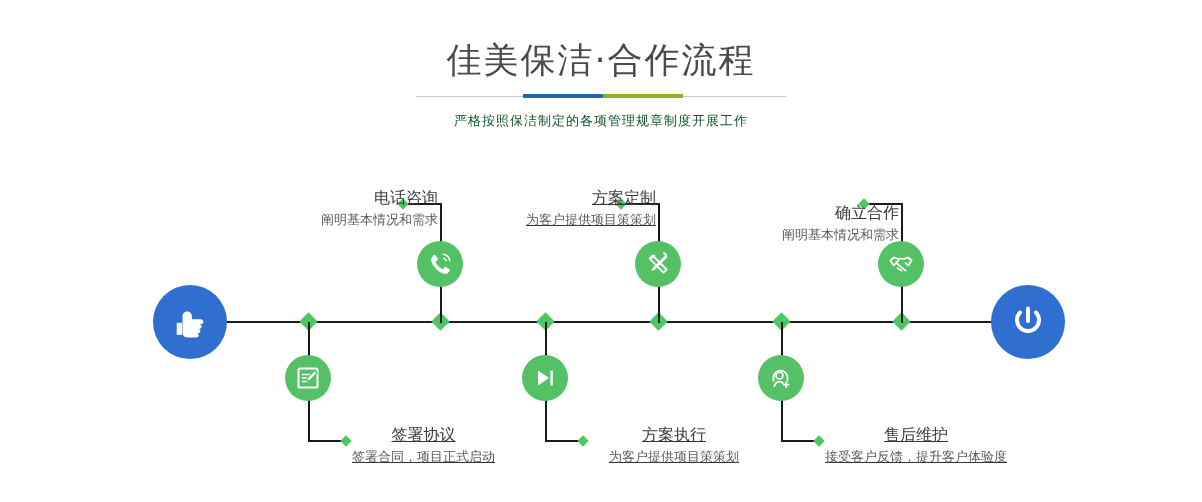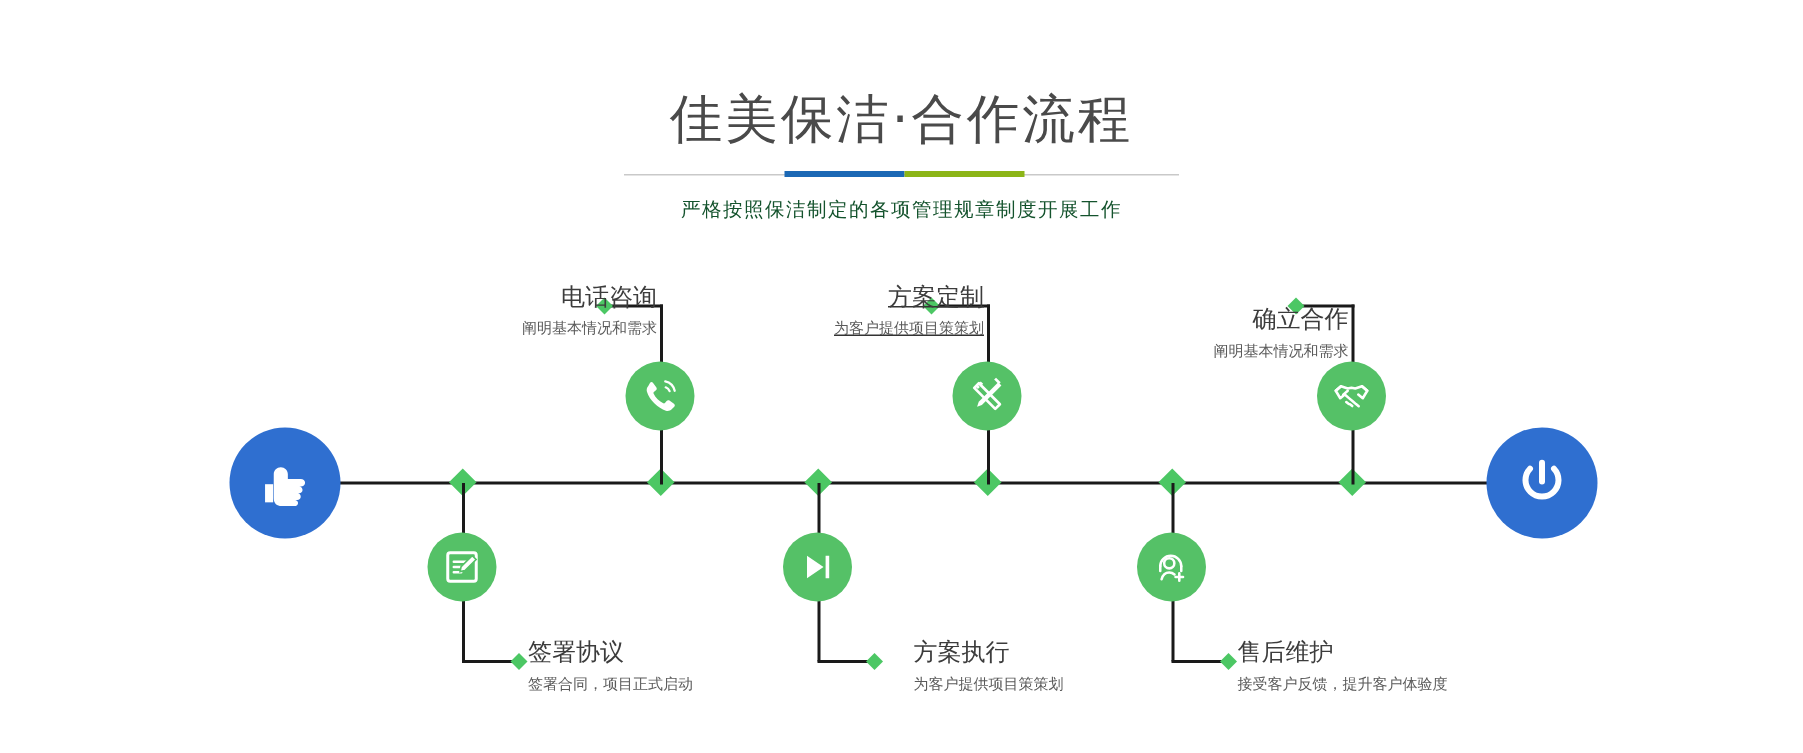--- a/index.html
+++ b/index.html
@@ -23,21 +23,21 @@
   
   .header {
     position: absolute;
     left: 0;
     top: 0;
     width: 1202px;
     text-align: center;
   }
   .page-title {
     margin: 0;
-    padding-top: 58px;
+    padding-top: 38px;
     font-size: 35px;
     line-height: 44px;
     font-weight: normal;
     letter-spacing: 2px;
     color: #4a4a4a;
     font-family: "DejaVu Sans", "Liberation Sans", sans-serif;
   }
   .divider-wrap {
     position: relative;
     width: 370px;
@@ -145,29 +145,29 @@
     align-items: center;
     justify-content: center;
   }
   .icon-circle svg { display: block; }
 
   .step-text {
     position: absolute;
     font-family: "DejaVu Sans", "Liberation Sans", sans-serif;
   }
   .step-text.upper { text-align: right; }
-  .step-text.lower { text-align: left; }
+  .step-text.lower { text-align: center; text-decoration: underline; }
   .step-title {
     font-size: 16px;
     line-height: 22px;
     color: #3c3c3c;
     white-space: nowrap;
   }
   .step-desc {
-    font-size: 10px;
+    font-size: 13px;
     line-height: 22px;
     color: #5a5a5a;
     white-space: nowrap;
   }
 </style>
 </head>
 <body>
 
 <div id="page">
 

